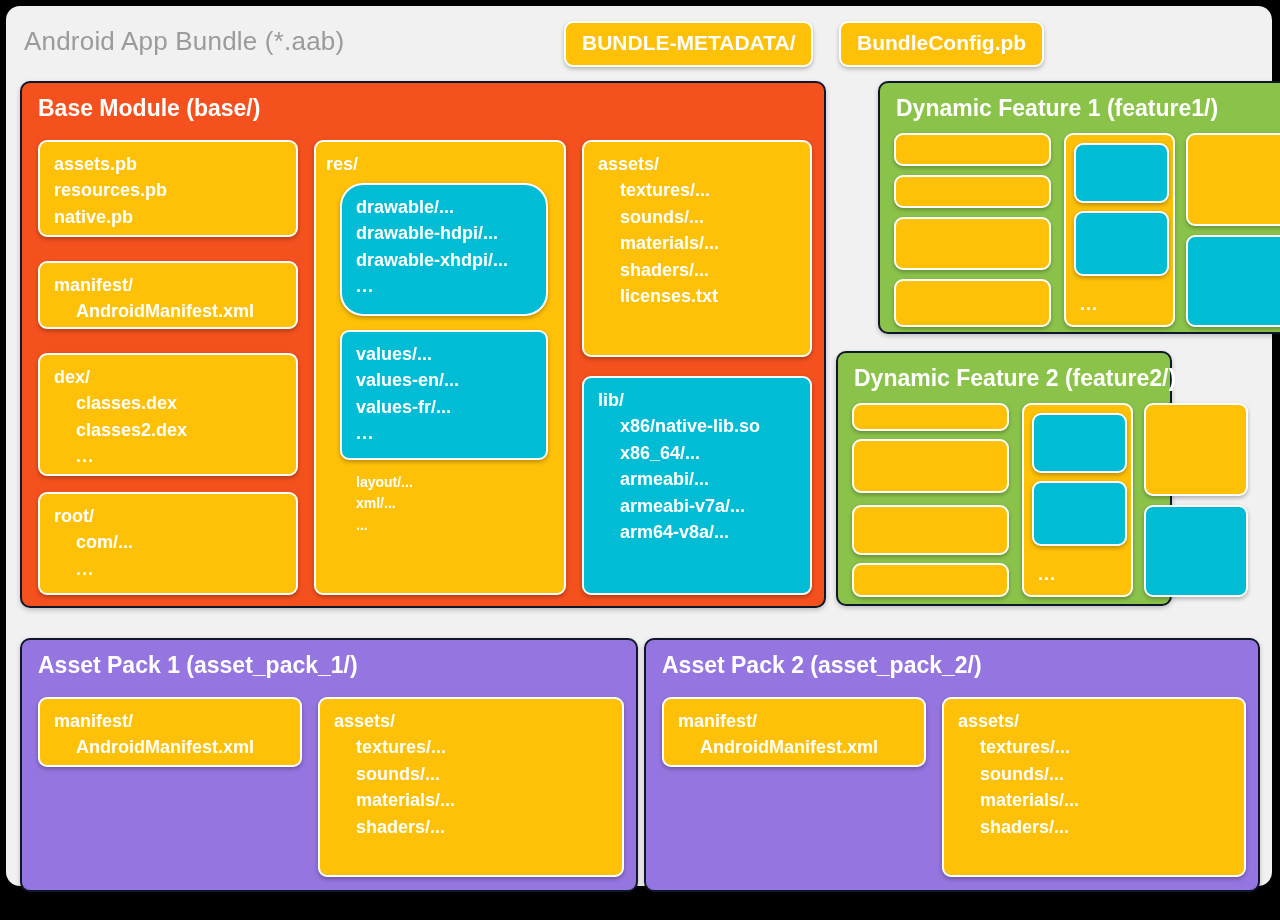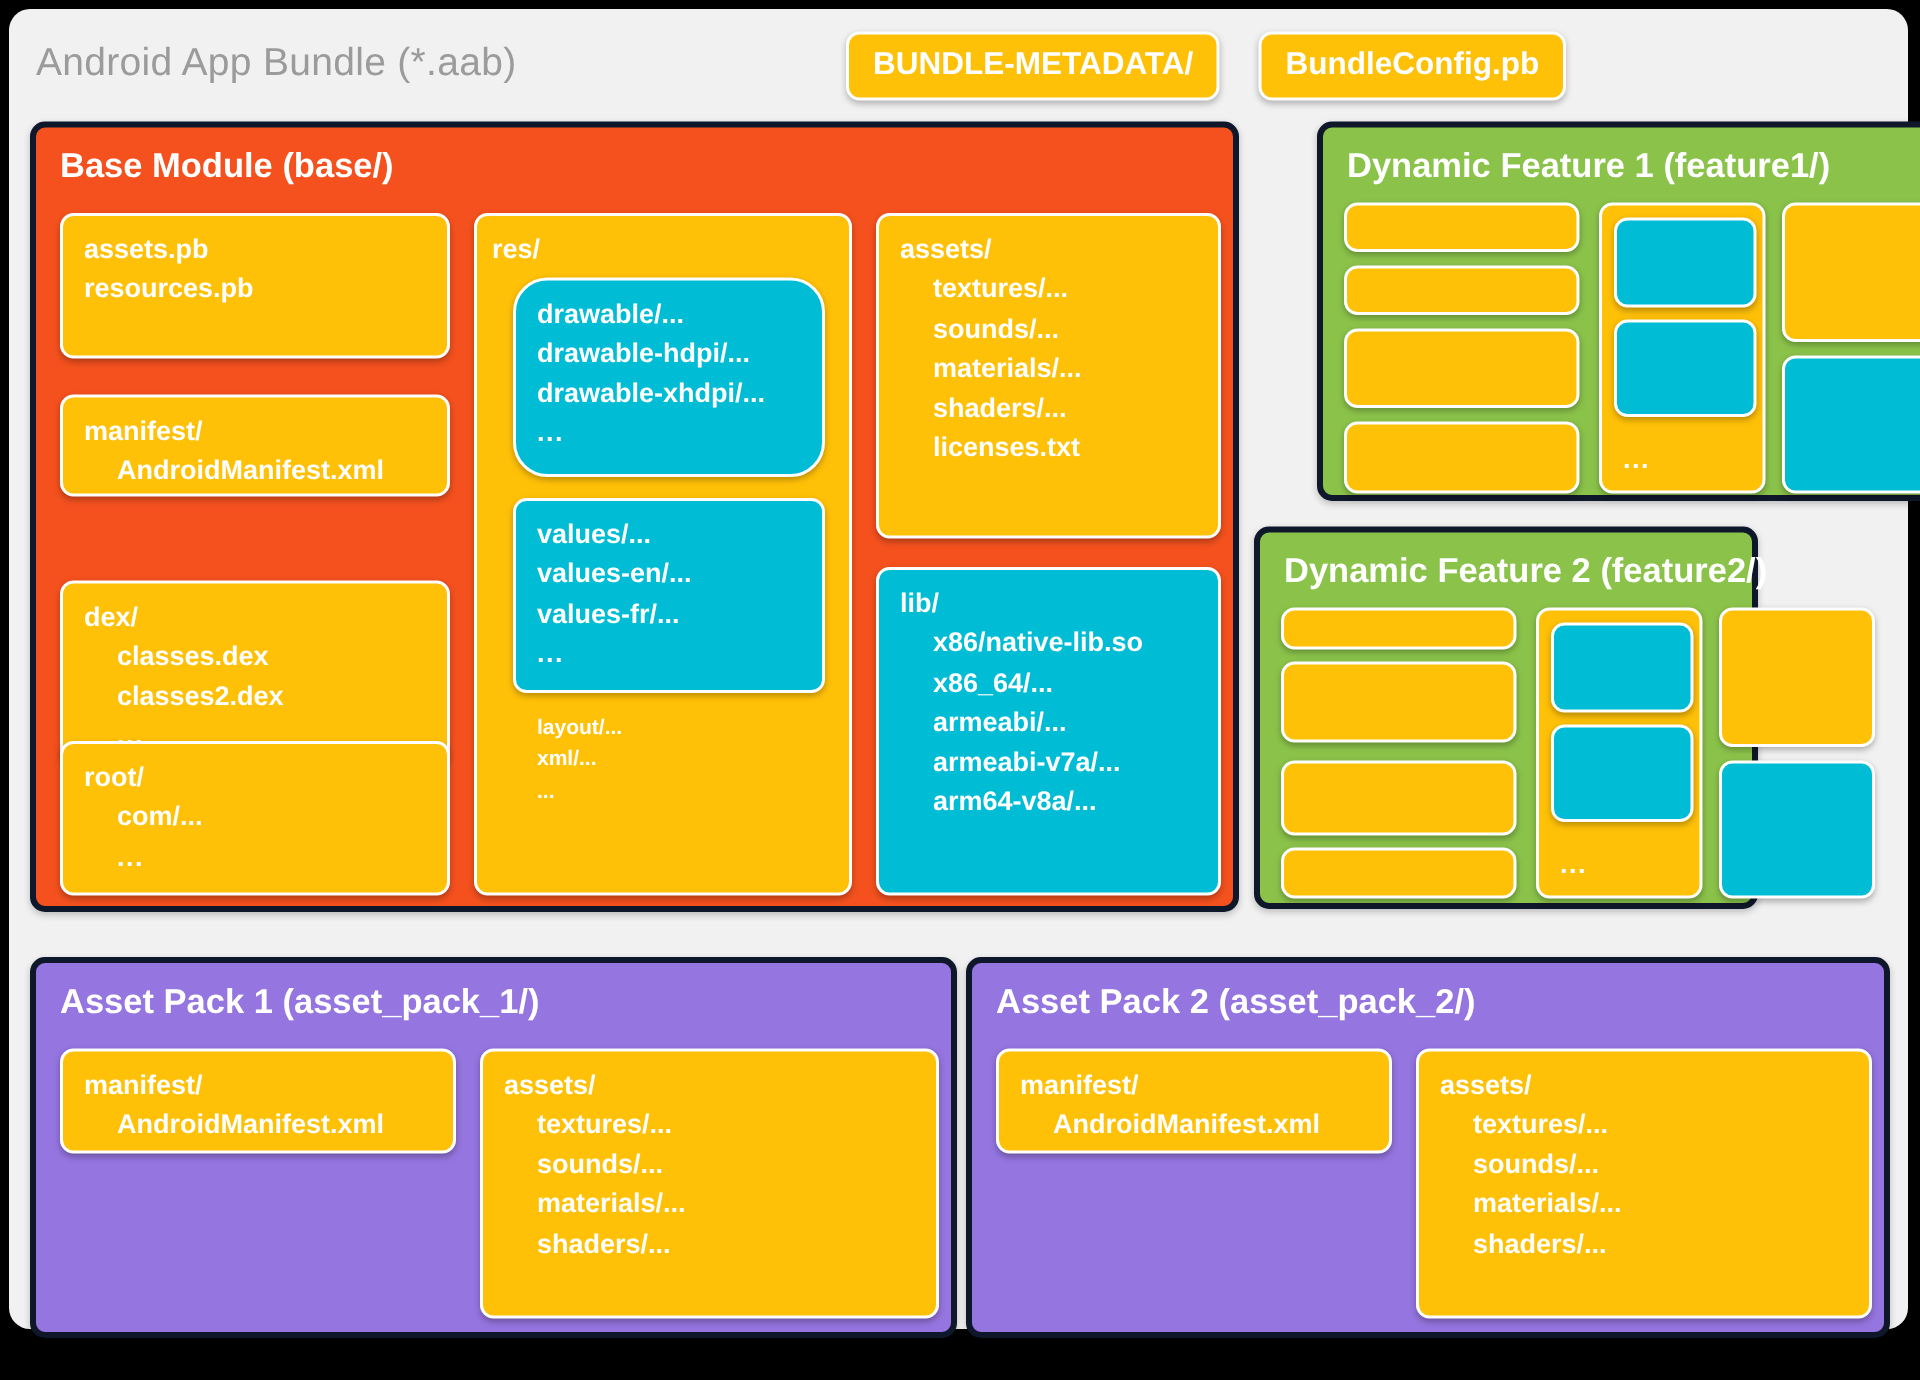--- a/index.html
+++ b/index.html
@@ -39,21 +39,21 @@
     box-shadow: 0 2px 4px rgba(0,0,0,.25);
     white-space: nowrap;
   }
   #pill-metadata { left: 558px; }
   #pill-config  { left: 833px; }
 
   
   .panel {
     position: absolute;
     border-radius: 10px;
-    border: 4px solid #0f172a;
+    border: 2px solid #0f172a;
     box-shadow: 0 2px 5px rgba(0,0,0,.22);
     padding-left: 41px;
   }
   .panel-title {
     position: absolute; left: 16px; top: 12px;
     font-size: 23px; font-weight: 700; color: #ffffff;
     white-space: nowrap;
   }
 
   
@@ -92,26 +92,27 @@
     <div class="pill" id="pill-metadata">BUNDLE-METADATA/</div>
     <div class="pill" id="pill-config">BundleConfig.pb</div>
   </div>
 
   <div class="panel c-base" style="left:14px; top:75px; width:806px; height:527px;">
     <div class="panel-title">Base Module (base/)</div>
 
     <div class="card c-yellow" style="left:16px; top:57px; width:260px; height:97px;">
       <span class="ln">assets.pb</span>
       <span class="ln">resources.pb</span>
+      <span class="ln">native.pb</span>
     </div>
     <div class="card c-yellow" style="left:16px; top:178px; width:260px; height:68px;">
       <span class="ln">manifest/</span>
       <span class="ln ind">AndroidManifest.xml</span>
     </div>
-    <div class="card c-yellow" style="left:16px; top:270px; width:260px; height:123px;margin-top:32px;">
+    <div class="card c-yellow" style="left:16px; top:270px; width:260px; height:123px;">
       <span class="ln">dex/</span>
       <span class="ln ind">classes.dex</span>
       <span class="ln ind">classes2.dex</span>
       <span class="ln dots">...</span>
     </div>
     <div class="card c-yellow" style="left:16px; top:409px; width:260px; height:103px;">
       <span class="ln">root/</span>
       <span class="ln ind">com/...</span>
       <span class="ln dots">...</span>
     </div>

